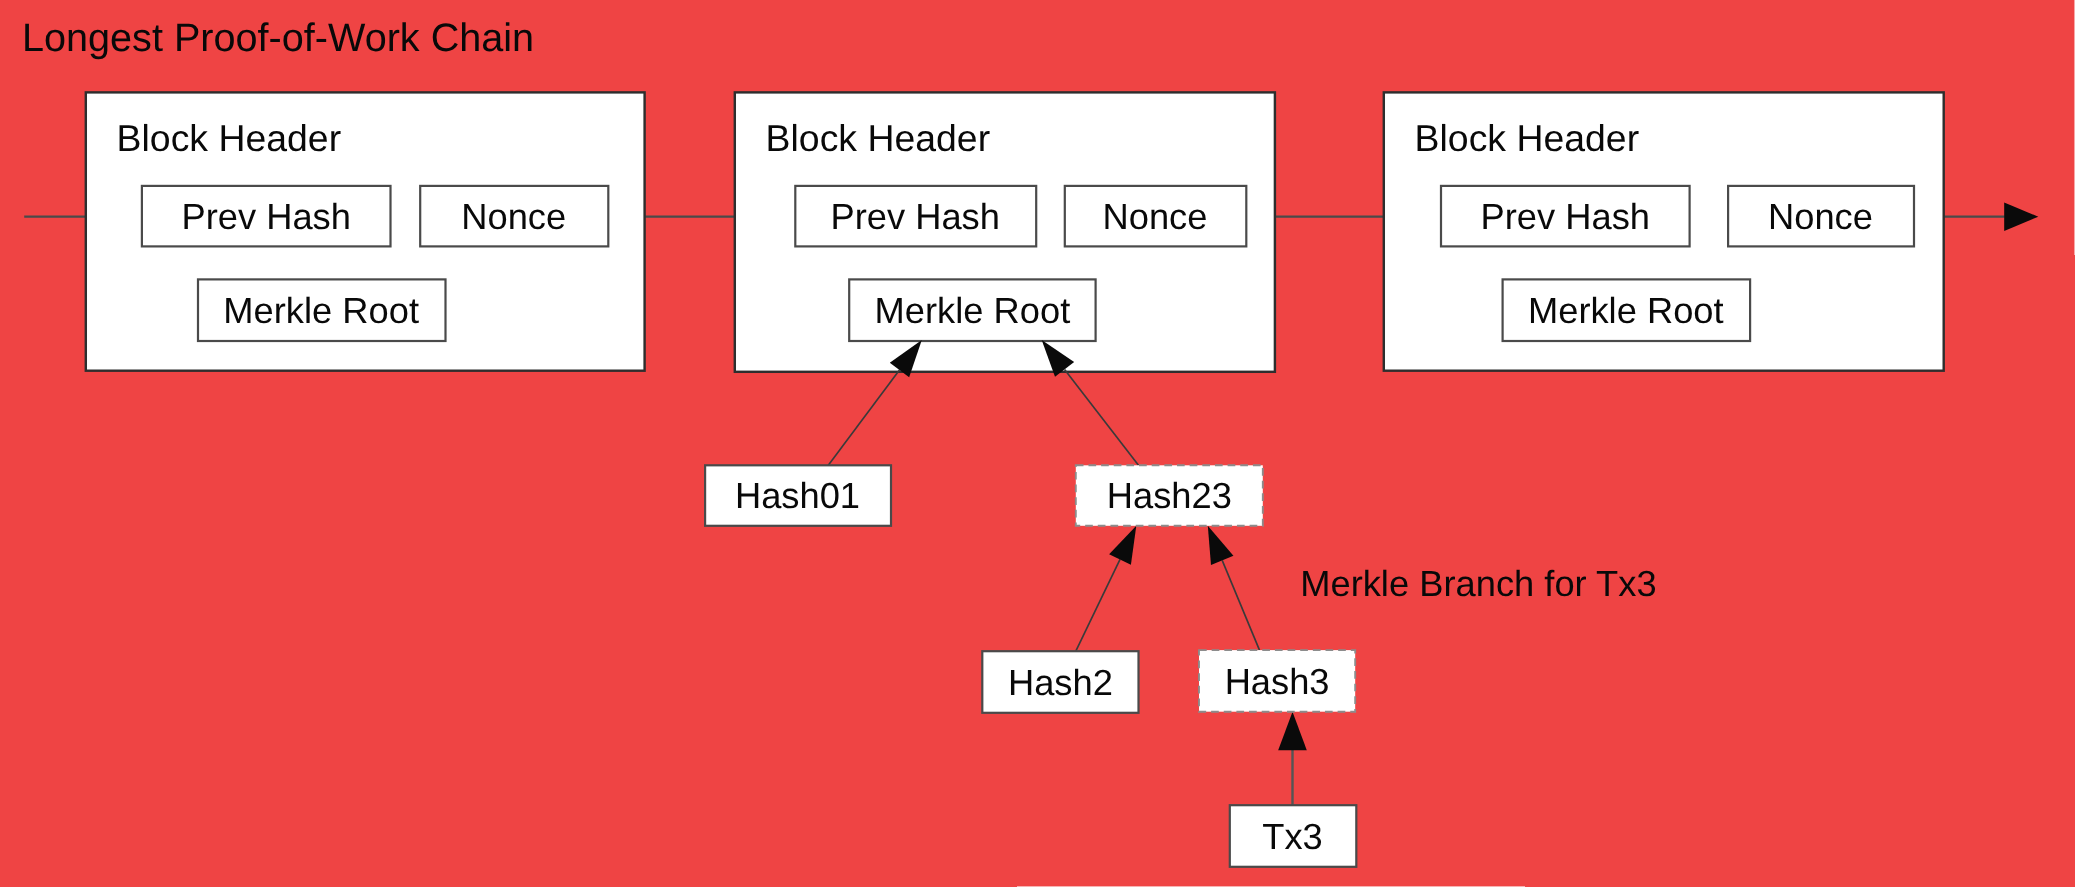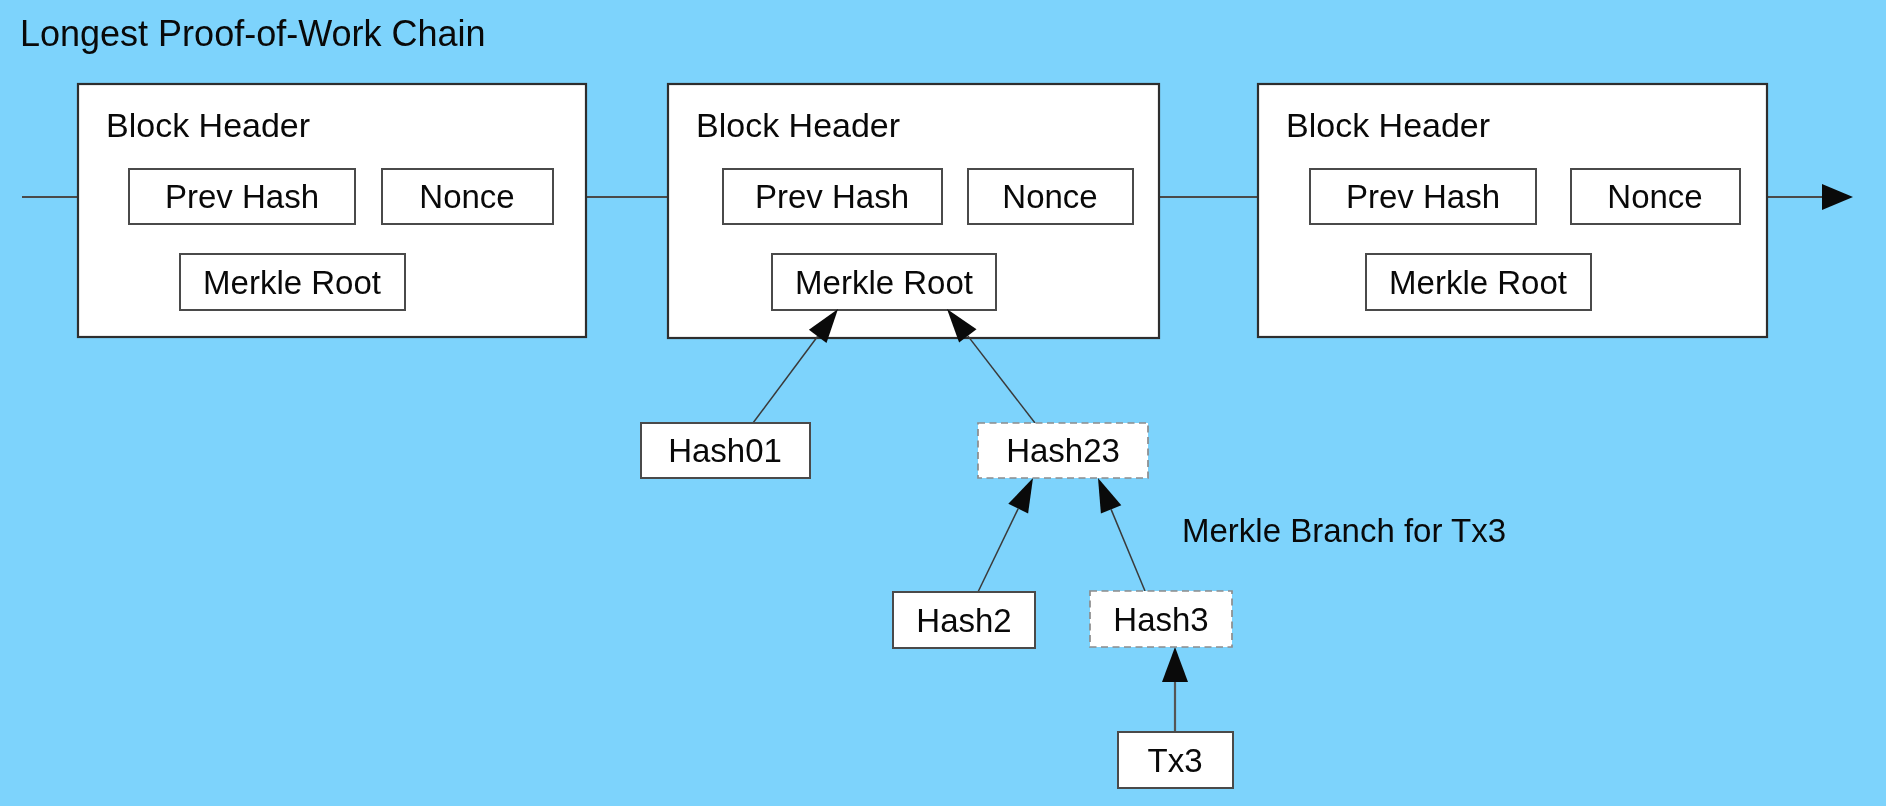--- a/index.html
+++ b/index.html
@@ -1,16 +1,16 @@
 <!DOCTYPE html>
 <html><head>
 <meta charset="utf-8">
 <style>
   html,body{margin:0;padding:0;background:#ffffff;}
-  .stage{position:relative;width:1886px;height:806px;background:#7dd3fc;overflow:hidden;text-align:center;}
+  .stage{position:relative;width:1886px;height:806px;background:#ef4444;overflow:hidden;text-align:center;}
   svg{display:block;}
   text{font-family:"Liberation Sans","DejaVu Sans",sans-serif;fill:#090909;}
   .t-title{font-size:36px;}
   .t-header{font-size:34px;}
   .t-label{font-size:33px;text-anchor:middle;}
   .t-note{font-size:33px;}
   .box-outer{fill:#ffffff;stroke:#2e2e2e;stroke-width:2.2;}
   .box-inner{fill:#ffffff;stroke:#4a4a4a;stroke-width:2;}
   .box-dashed{fill:#ffffff;stroke:#8c8c8c;stroke-width:1.7;stroke-dasharray:7 4.5;}
   .hline{stroke:#4a4a4a;stroke-width:2;fill:none;}

